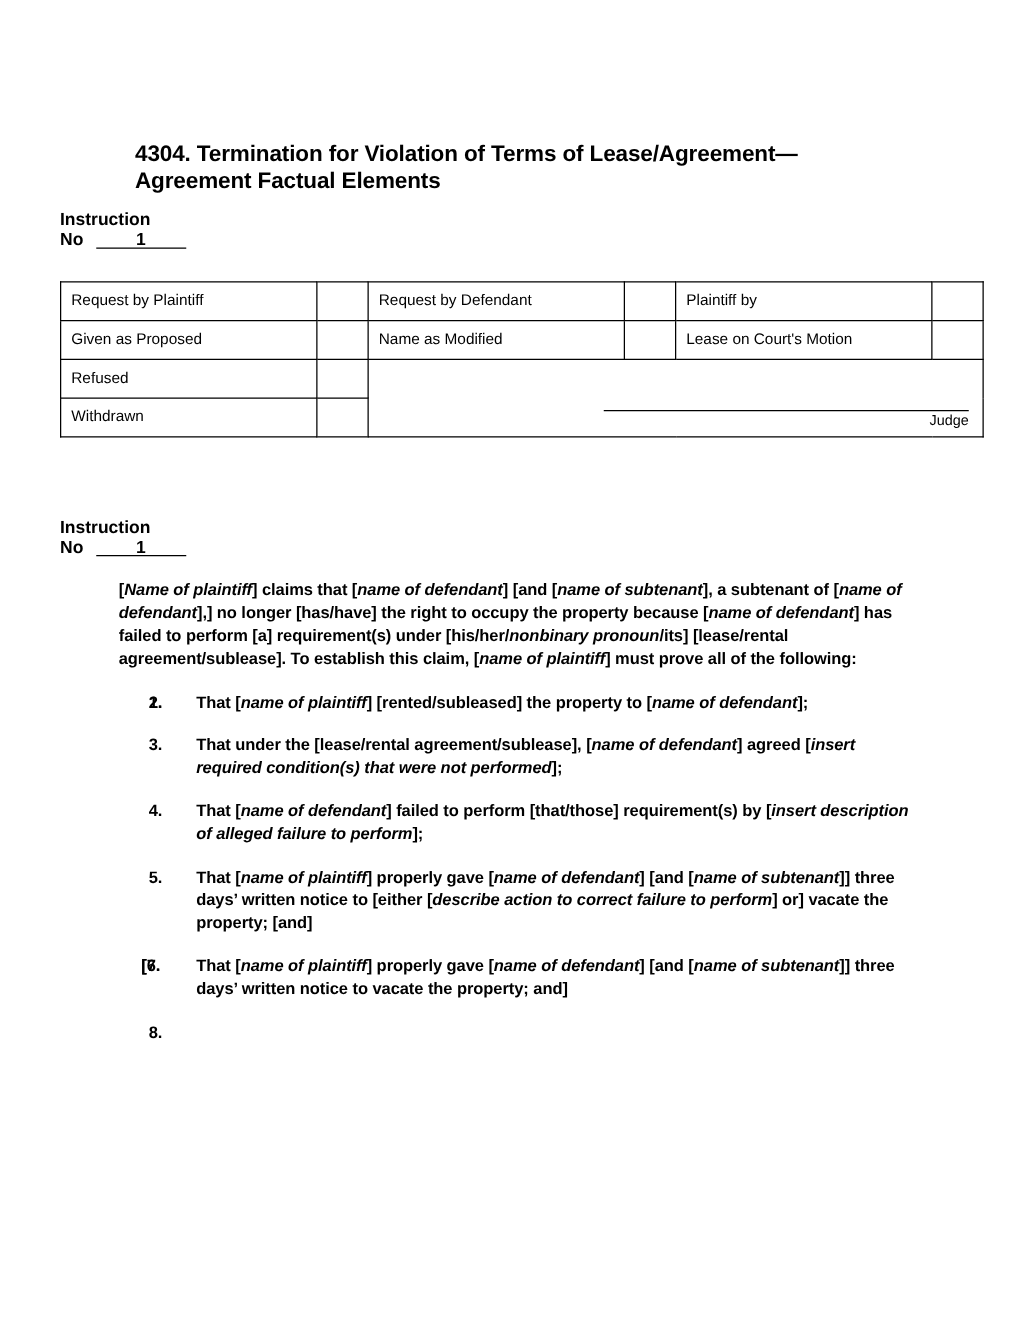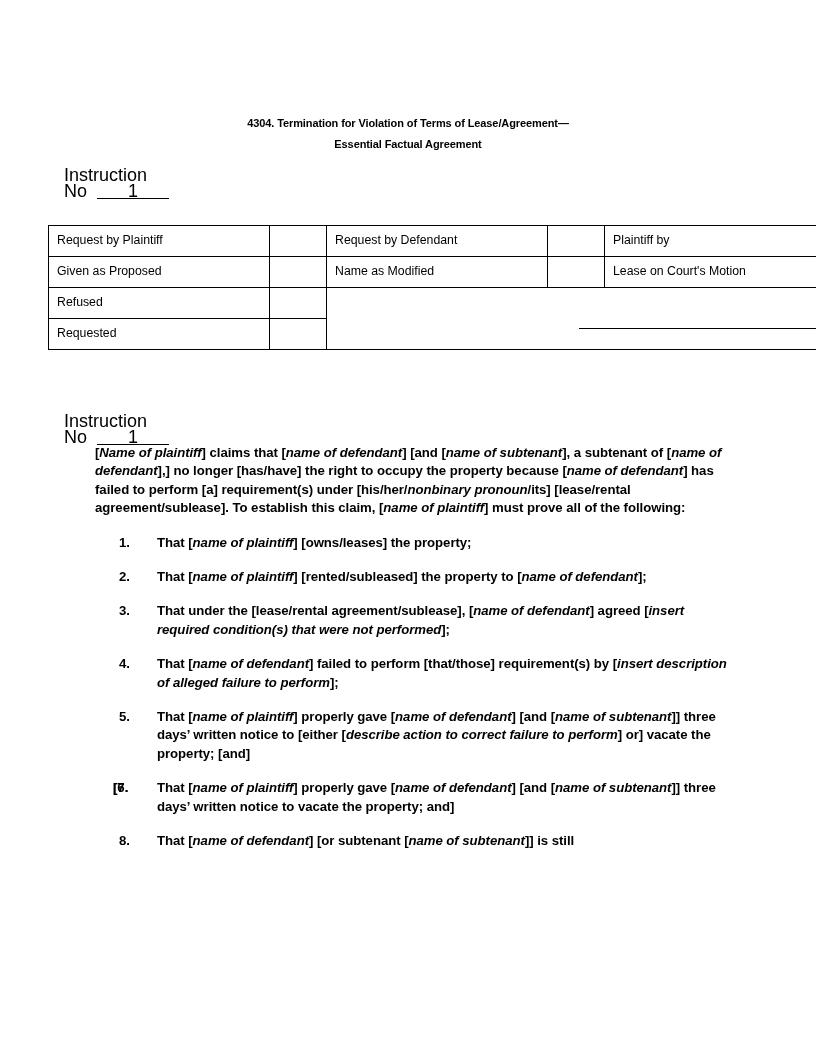--- a/index.html
+++ b/index.html
@@ -20,34 +20,35 @@
     position: absolute;
     inset: 0;
   }
 
   
   .doc-title {
     position: absolute;
     left: 108px;
     top: 113px;
     width: 600px;
-    text-align: center;
-    font-size: 11px;
+    text-align: left;
+    font-size: 18px;
     font-weight: bold;
     line-height: 21px;
     letter-spacing: -0.1px;
   }
 
   
   .instr-block {
     position: absolute;
-    left: 64px;
-    font-size: 18px;
+    left: 48px;
+    font-size: 14px;
     line-height: 15.5px;
     white-space: nowrap;
+    font-weight: bold;
   }
   .instr-block .instr-word { display: block; }
   .instr-line2 {
     display: flex;
     align-items: center;
     gap: 0;
   }
   .instr-no-label { display: inline-block; }
   .instr-no-value {
     display: inline-block;
@@ -67,21 +68,21 @@
     position: absolute;
     left: 48px;
     top: 225px;
     width: 720px;
     border-collapse: collapse;
     table-layout: fixed;
     font-size: 12.3px;
   }
   .disp-table td {
     border: 1px solid #000;
-    padding: 7px 16px 7px 8px;
+    padding: 7px 0 7px 8px;
     vertical-align: top;
     height: 16px;
     font-weight: normal;
     line-height: 15px;
   }
   .col-label { width: 196px; }
   .col-check { width: 32px; }
 
   td.cell-merged {
     position: relative;
@@ -102,21 +103,21 @@
     text-align: right;
     font-size: 11.5px;
     line-height: 14px;
     padding-top: 1px;
   }
 
   
   .body-wrap {
     position: absolute;
     left: 95px;
-    top: 444px;
+    top: 463px;
     width: 632px;
   }
   .lead-para {
     font-size: 13.2px;
     font-weight: bold;
     line-height: 18.4px;
     margin: 0;
     letter-spacing: -0.05px;
   }
   .lead-para i { font-style: italic; }
@@ -146,21 +147,21 @@
   .element-item .num.bracketed { left: 18px; }
   .element-item i { font-style: italic; }
 </style>
 </head>
 <body>
 
 <div class="page">
 
   <div class="doc-title">
     <span>4304. Termination for Violation of Terms of Lease/Agreement—</span><br>
-    <span>Essential Factual Agreement</span>
+    <span>Agreement Factual Elements</span>
   </div>
 
   <div class="instr-block" id="instr-block-1">
     <span class="instr-word">Instruction</span>
     <span class="instr-line2">
       <span class="instr-no-label">No</span>
       <span class="instr-no-value">1</span>
     </span>
   </div>
 
@@ -186,41 +187,41 @@
         <td class="col-label">Refused</td>
         <td class="col-check"></td>
         <td class="cell-merged" colspan="4" rowspan="2">
           <div class="sig-wrap">
             <div class="sig-line"></div>
             <div class="sig-label">Judge</div>
           </div>
         </td>
       </tr>
       <tr>
-        <td class="col-label">Requested</td>
+        <td class="col-label">Withdrawn</td>
         <td class="col-check"></td>
       </tr>
     </tbody>
   </table>
 
   <div class="instr-block" id="instr-block-2">
     <span class="instr-word">Instruction</span>
     <span class="instr-line2">
       <span class="instr-no-label">No</span>
       <span class="instr-no-value">1</span>
     </span>
   </div>
 
   <div class="body-wrap">
     <p class="lead-para">[<i>Name of plaintiff</i>] claims that [<i>name of defendant</i>] [and [<i>name of subtenant</i>], a subtenant of [<i>name of defendant</i>],] no longer [has/have] the right to occupy the property because [<i>name of defendant</i>] has failed to perform [a] requirement(s) under [his/her/<i>nonbinary pronoun</i>/its] [lease/rental agreement/sublease]. To establish this claim, [<i>name of plaintiff</i>] must prove all of the following:</p>
     <ol class="elements-list">
-        <li class="element-item"><span class="num">1.</span><span>That [<i>name of plaintiff</i>] [owns/leases] the property;</span></li>
+        <li class="element-item"><span class="num">1.</span></li>
         <li class="element-item"><span class="num">2.</span><span>That [<i>name of plaintiff</i>] [rented/subleased] the property to [<i>name of defendant</i>];</span></li>
         <li class="element-item"><span class="num">3.</span><span>That under the [lease/rental agreement/sublease], [<i>name of defendant</i>] agreed [<i>insert required condition(s) that were not performed</i>];</span></li>
         <li class="element-item"><span class="num">4.</span><span>That [<i>name of defendant</i>] failed to perform [that/those] requirement(s) by [<i>insert description of alleged failure to perform</i>];</span></li>
         <li class="element-item"><span class="num">5.</span><span>That [<i>name of plaintiff</i>] properly gave [<i>name of defendant</i>] [and [<i>name of subtenant</i>]] three days’ written notice to [either [<i>describe action to correct failure to perform</i>] or] vacate the property; [and]</span></li>
         <li class="element-item"><span class="num bracketed">[6.</span></li>
         <li class="element-item"><span class="num bracketed">[7.</span><span>That [<i>name of plaintiff</i>] properly gave [<i>name of defendant</i>] [and [<i>name of subtenant</i>]] three days’ written notice to vacate the property; and]</span></li>
-        <li class="element-item"><span class="num">8.</span><span>That [<i>name of defendant</i>] [or subtenant [<i>name of subtenant</i>]] is still</span></li>
+        <li class="element-item"><span class="num">8.</span></li>
       </ol>
   </div>
 
 </div>
 
 </body></html>

